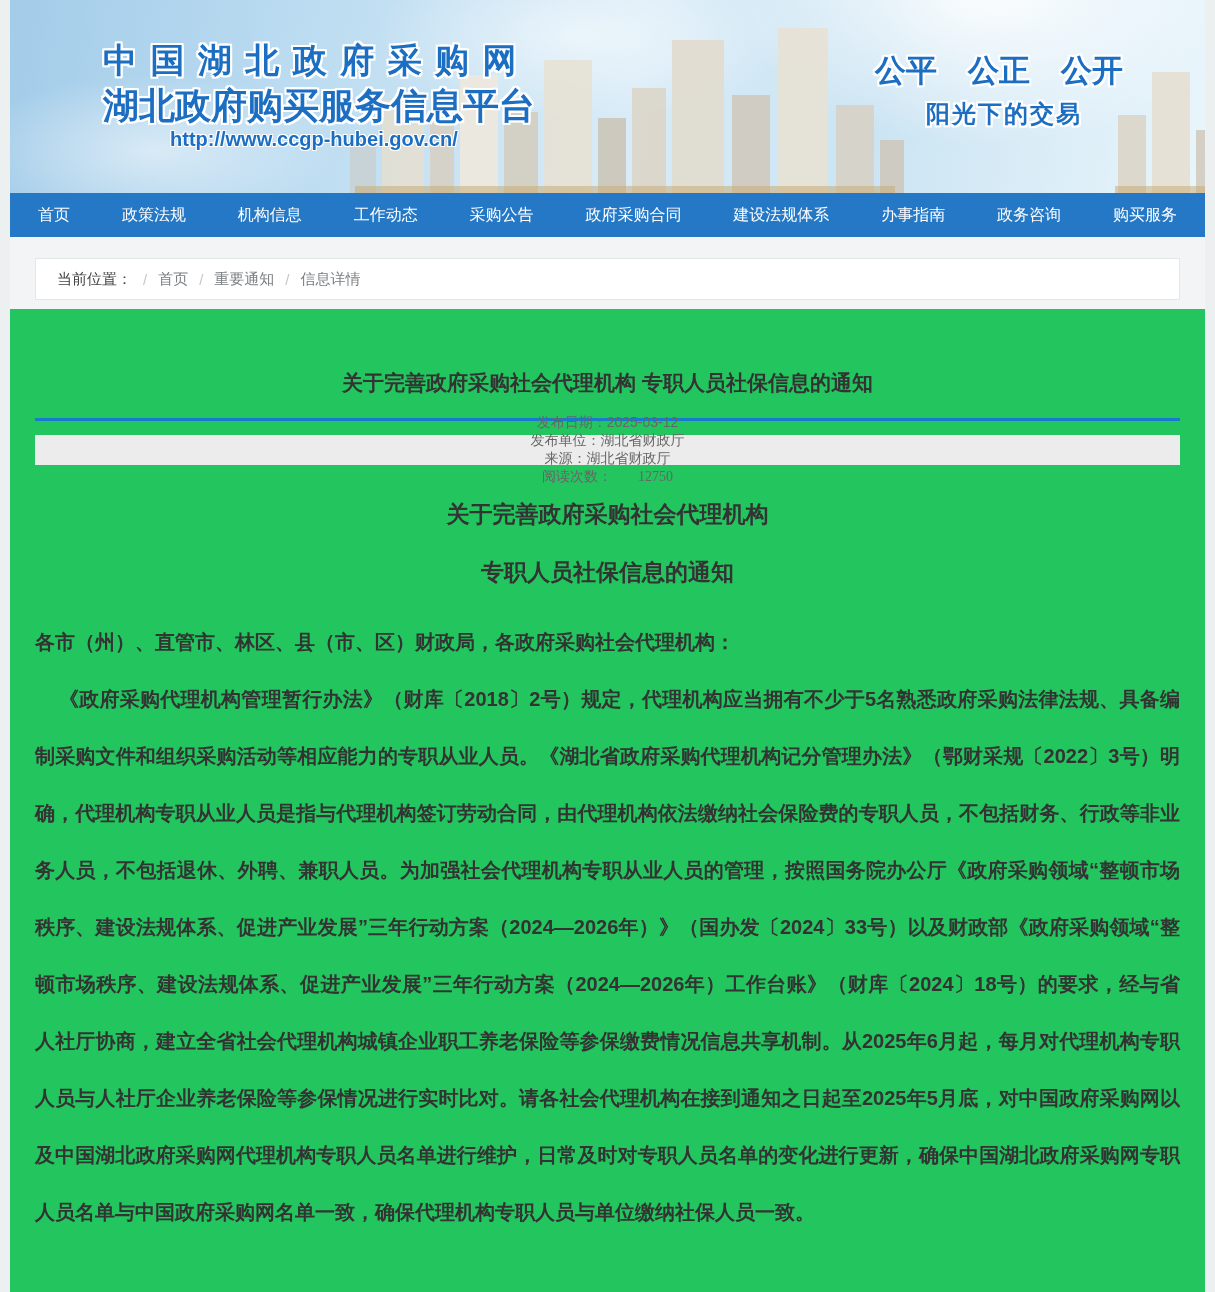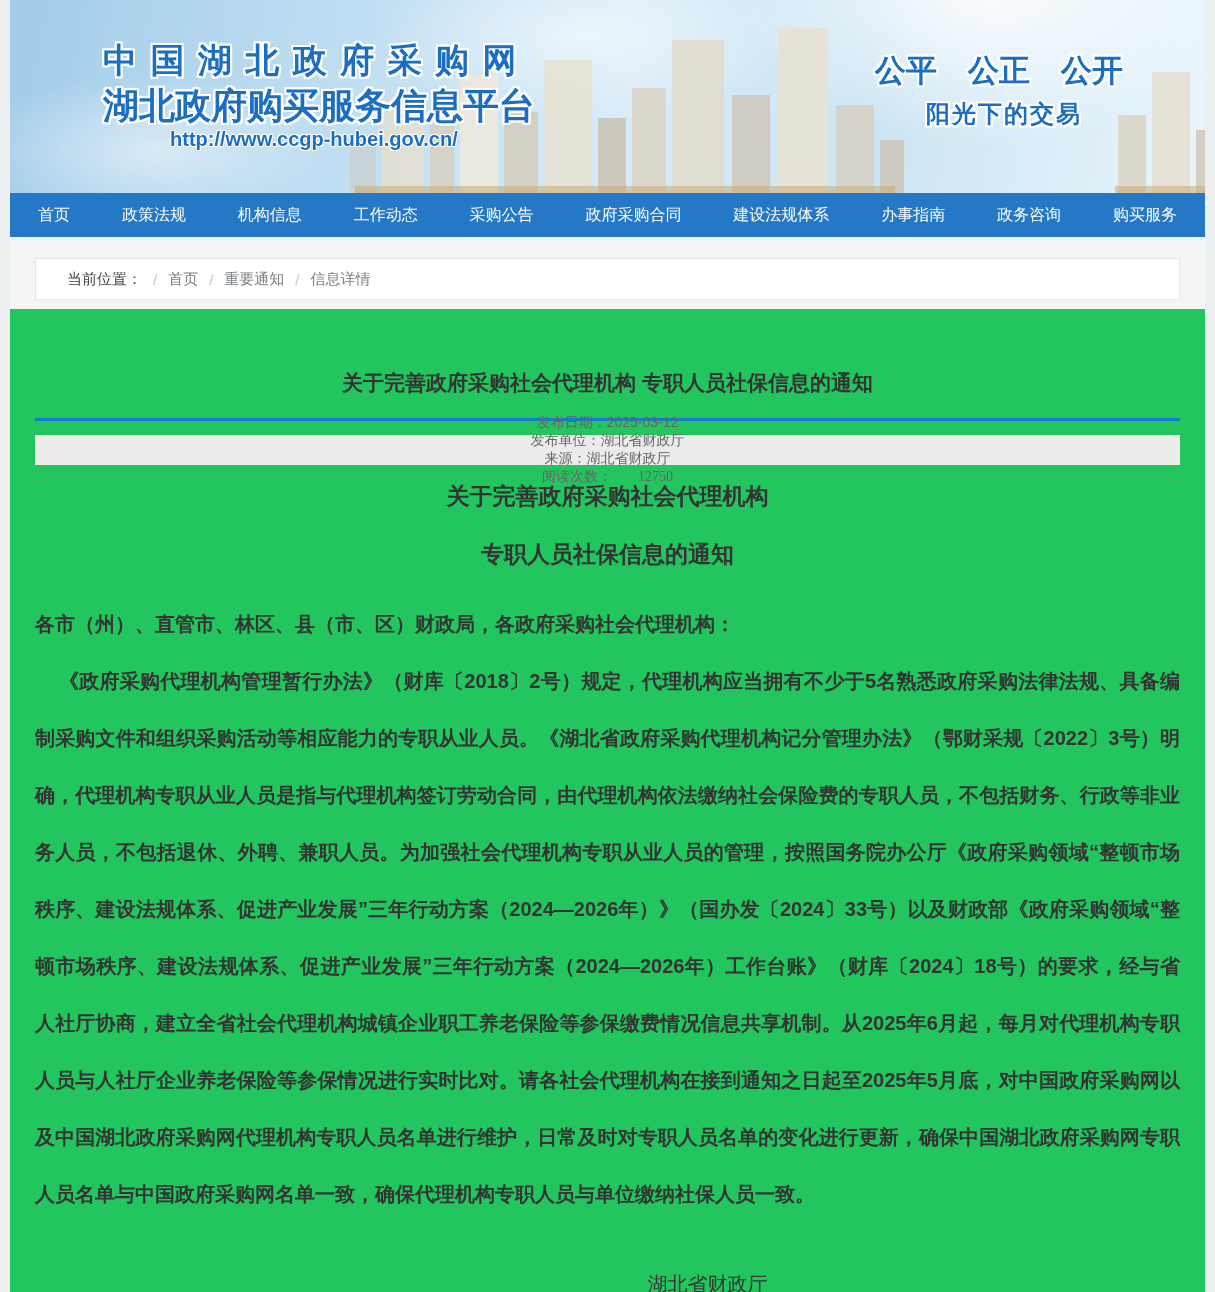--- a/index.html
+++ b/index.html
@@ -56,40 +56,40 @@
     display:flex;align-items:center;justify-content:space-between;
     padding:0 28px;
   }
   .nav-item{
     color:#fff;font-size:16px;text-decoration:none;cursor:pointer;white-space:nowrap;
   }
   
   .crumb-zone{background:#f2f4f5;padding:21px 25px 9px;}
   .crumb-box{
     background:#fff;border:1px solid #e4e7e7;height:42px;box-sizing:border-box;
-    display:flex;align-items:center;padding:0 31px;font-size:15px;
+    display:flex;align-items:center;padding:0 21px;font-size:15px;
   }
   .crumb-label{color:#444;}
   .crumb-sep{color:#c4c8ca;margin:0 11px;}
   .crumb-link{color:#7b7f82;text-decoration:none;cursor:pointer;}
   
   .article{padding:60px 25px 0;}
   .list-title{
     text-align:center;font-size:21px;font-weight:600;color:#333;margin:0;
   }
   .title-rule{height:3px;background:var(--rule-blue,#1779d2);margin-top:21px;}
   .meta-bar{
     margin-top:14px;height:30px;background:#ececec;
     display:flex;align-items:center;justify-content:center;
     font-size:14px;color:#666;flex-direction:column;
   }
   .meta-sep{width:1px;height:14px;background:#c2c2c2;margin:0 19px;}
   .meta-views-value{margin-left:26px;font-family:Liberation Serif, serif;}
   .doc-title{ text-align:center;font-size:23px;font-weight:bold;color:#333;margin:0;}
-  .doc-title-1{margin-top:16px;}
+  .doc-title-1{margin-top:34px;}
   .doc-title-2{margin-top:27px;}
   .doc-body{
     margin-top:26px;font-size:20px;line-height:57px;color:#333;
     text-align:justify;
     font-weight:bold;
   }
   .doc-body p{margin:0;}
   .para-indent{text-indent:1.2em;}
   .sign-name{margin-top:48px;text-align:center;font-size:20px;color:#333;padding-left:200px;}
 </style>

